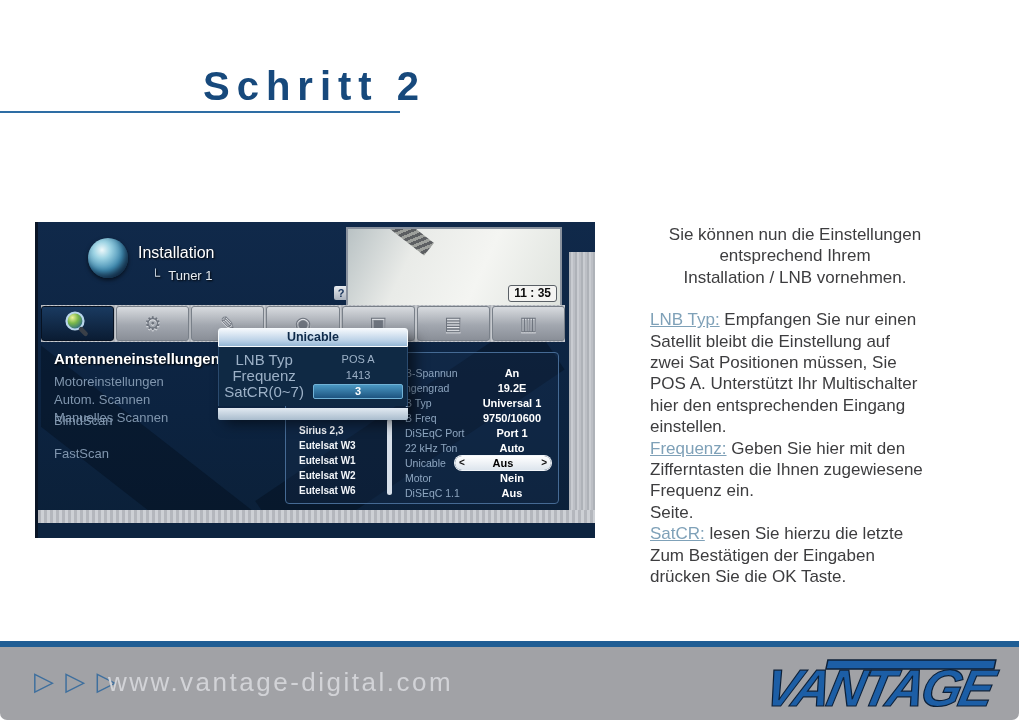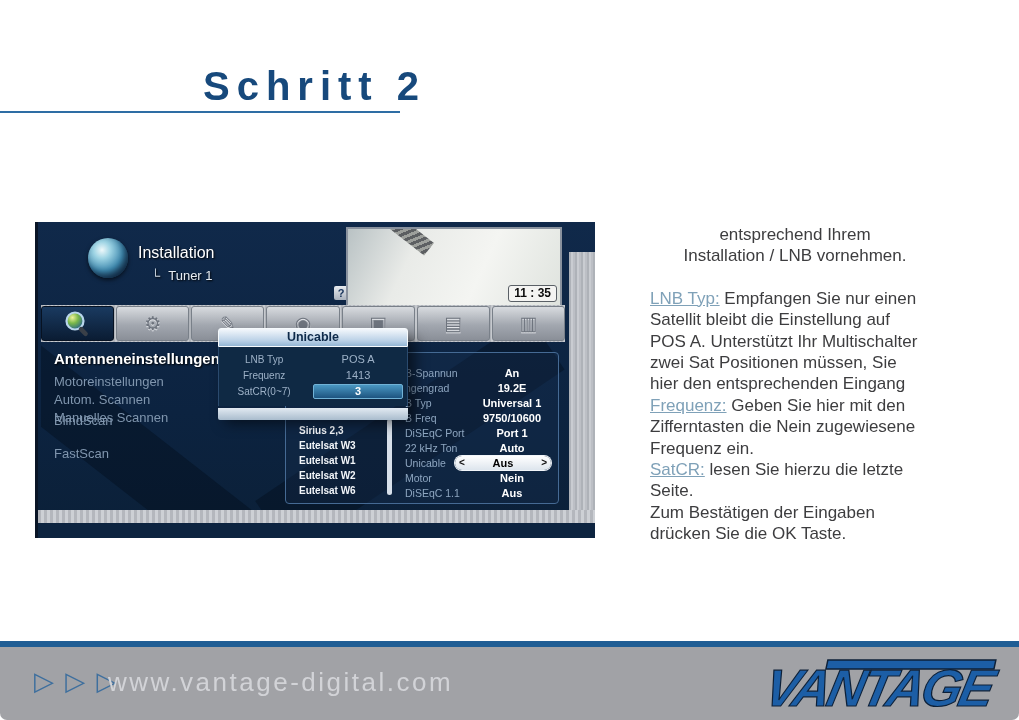--- a/index.html
+++ b/index.html
@@ -70,21 +70,21 @@
   .pill-val{font-size:11px;font-weight:700;color:#000000;}
 
   .popup{position:absolute;left:180px;top:106px;width:190px;height:86px;z-index:6;
         box-shadow:7px 9px 14px rgba(0,0,0,.55);border-radius:3px;}
   .pp-title{height:17px;border:1px solid #f6fafd;border-radius:3px 3px 0 0;
         background:linear-gradient(#f4f8fc 0%,#b9d0e6 70%,#93b6d4 100%);
         text-align:center;font-size:12.5px;font-weight:700;color:#0e2a4a;line-height:17px;}
   .pp-body{height:55px;background:#0f2944;border-left:1px solid #2a4a6e;border-right:1px solid #2a4a6e;
         padding-top:4px;box-sizing:content-box;}
   .pp-row{height:16px;display:flex;align-items:center;}
-  .pp-lbl{width:48%;text-align:center;font-size:10px;color:#9db1c7;}
+  .pp-lbl{width:48%;text-align:center;font-size:15px;color:#9db1c7;}
   .pp-val{width:52%;text-align:center;font-size:11px;color:#9db1c7;}
   .pp-hl{display:block;margin:0 4px;height:13px;line-height:13px;border-radius:2px;
         background:linear-gradient(#4a97c2 0%,#1d5480 100%);border:1px solid #71b2d6;
         color:#ffffff;font-weight:700;}
   .pp-foot{height:12px;margin-top:2px;background:linear-gradient(#e2eaf2,#a9bccd);
         border-radius:0 0 2px 2px;}
 
   
   .instr{position:absolute;left:650px;top:224px;width:290px;font-size:17px;color:#3d3d3f;}
   .iline{line-height:21.4px;white-space:nowrap;}
@@ -238,33 +238,35 @@
           <span class="pp-val">
               <span class="pp-hl">3</span>
             </span>
         </div>
       </div>
       <div class="pp-foot"></div>
     </div>
   </div>
 
   <div class="instr">
+    <div class="iline center">Sie können nun die Einstellungen</div>
     <div class="iline center">entsprechend Ihrem</div>
     <div class="iline center">Installation / LNB vornehmen.</div>
     <div class="ispacer"></div>
     <div class="iline"><span class="tlbl">LNB Typ:</span><span> Empfangen Sie nur einen</span></div>
     <div class="iline"><span>Satellit bleibt die Einstellung auf</span></div>
+    <div class="iline"><span>zwei Sat Positionen müssen, Sie</span></div>
     <div class="iline"><span>POS A. Unterstützt Ihr Multischalter</span></div>
-    <div class="iline"><span>zwei Sat Positionen müssen, Sie</span></div>
     <div class="iline"><span>hier den entsprechenden Eingang</span></div>
+    <div class="iline"><span>einstellen.</span></div>
     <div class="iline"><span class="tlbl">Frequenz:</span><span> Geben Sie hier mit den</span></div>
-    <div class="iline"><span>Zifferntasten die Nein zugewiesene</span></div>
+    <div class="iline"><span>Zifferntasten die Ihnen zugewiesene</span></div>
     <div class="iline"><span>Frequenz ein.</span></div>
+    <div class="iline"><span>Seite.</span></div>
     <div class="iline"><span class="tlbl">SatCR:</span><span> lesen Sie hierzu die letzte</span></div>
-    <div class="iline"><span>Seite.</span></div>
     <div class="iline"><span>Zum Bestätigen der Eingaben</span></div>
     <div class="iline"><span>drücken Sie die OK Taste.</span></div>
   </div>
 
   <div class="foot-rule"></div>
   <div class="foot-bar"></div>
   <div class="tris">▷ ▷ ▷</div>
   <div class="url">www.vantage-digital.com</div>
   <svg class="logo" width="272" height="64" viewBox="0 0 272 64">
     <g transform="skewX(-12)">

